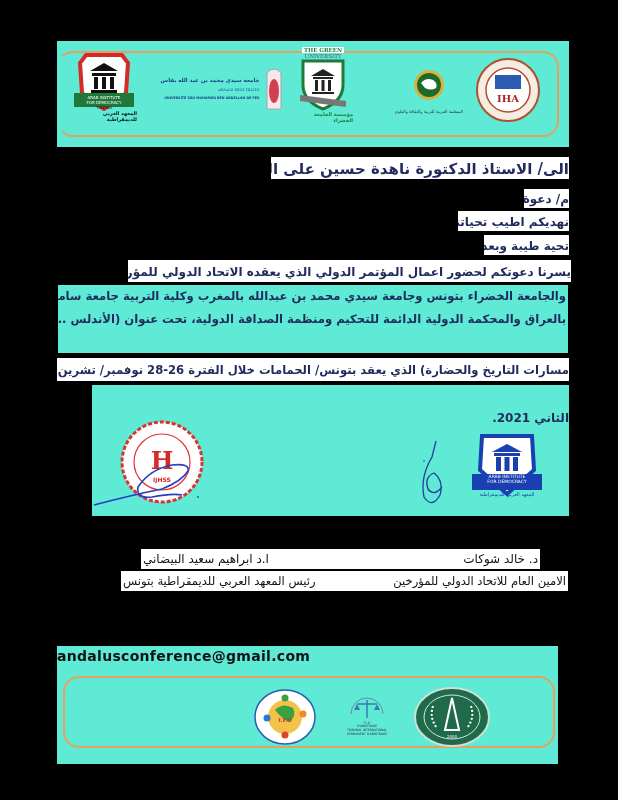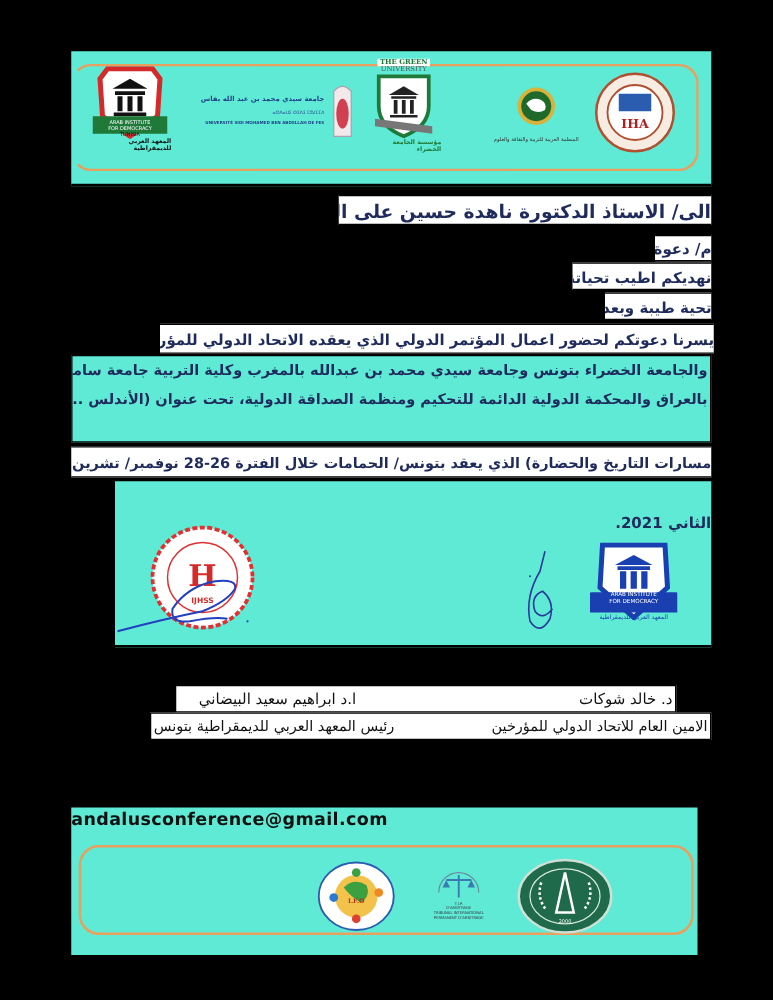--- a/index.html
+++ b/index.html
@@ -158,21 +158,21 @@
   </svg>
   <svg style="position:absolute;left:0px;top:74px;" width="115" height="50" viewBox="0 0 115 50">
     <path d="M2 46 Q40 36 70 30 Q90 22 96 12 Q98 4 80 6 Q58 10 46 28 Q44 40 60 38 Q80 34 90 36" fill="none" stroke="#2240c0" stroke-width="1.6"></path>
     <circle cx="106" cy="38" r="0.9" fill="#2240c0"></circle>
   </svg>
 </div>
 
 <div class="line" id="names-line">
   <div class="split">
     <span>د. خالد شوكات</span>
-    <span style="margin-left:16px;">ا.د ابراهيم سعيد البيضاني</span>
+    <span style="margin-left:0;">ا.د ابراهيم سعيد البيضاني</span>
   </div>
 </div>
 <div class="line" id="titles-line">
   <div class="split">
     <span>الامين العام للاتحاد الدولي للمؤرخين</span>
     <span>رئيس المعهد العربي للديمقراطية بتونس</span>
   </div>
 </div>
 
 <div class="blk" id="footer-banner">

